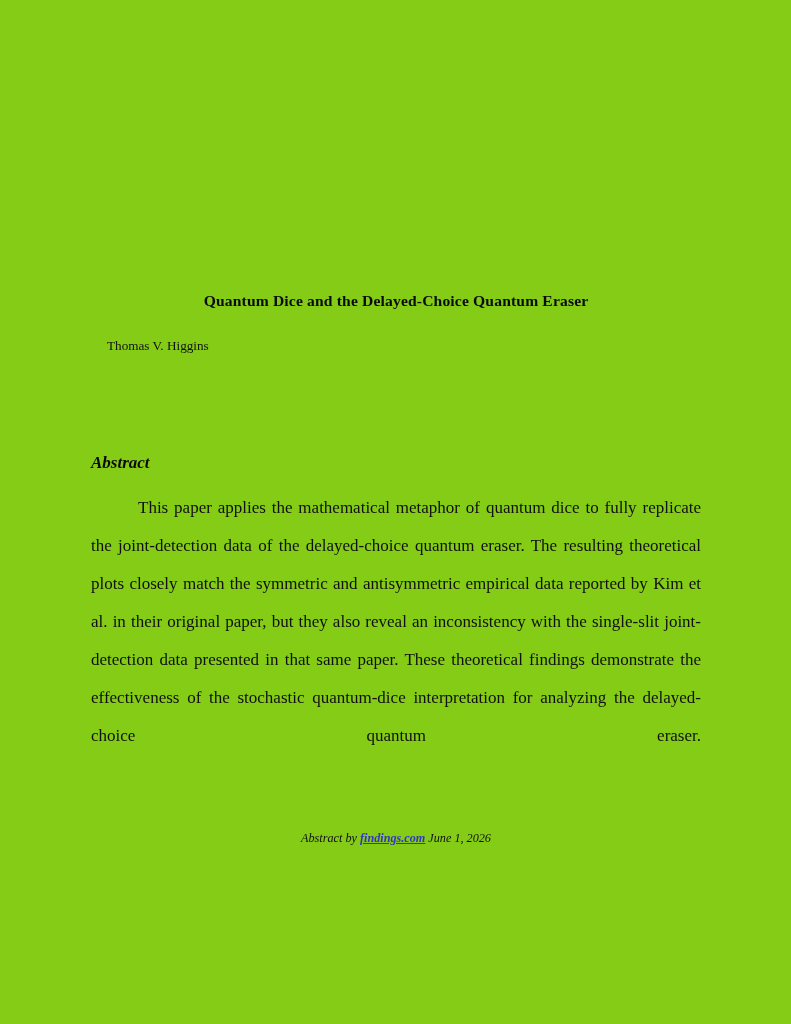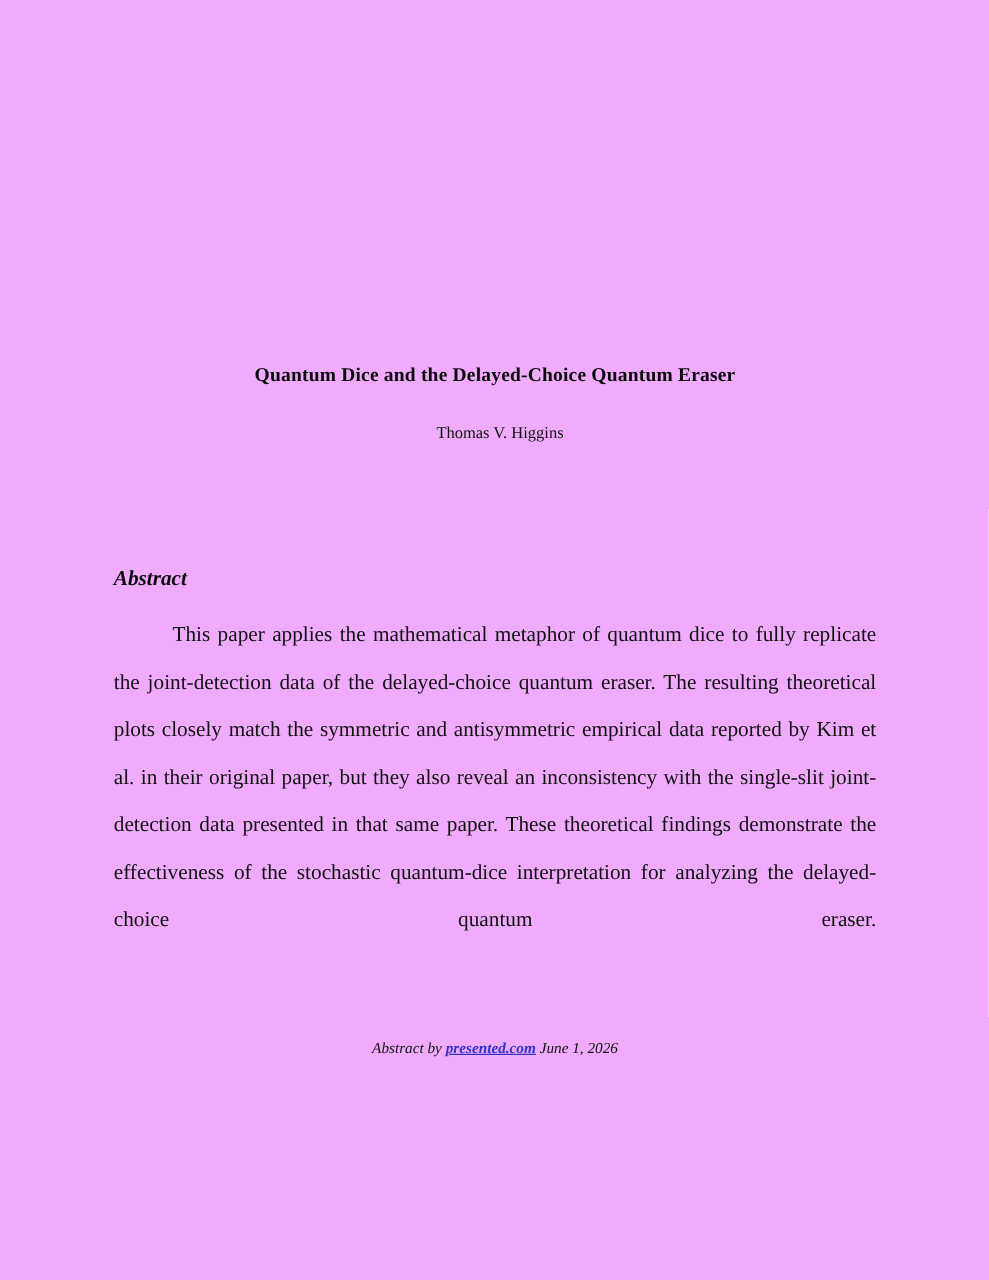--- a/index.html
+++ b/index.html
@@ -8,21 +8,21 @@
     background: #ffffff;
   }
   body {
     font-family: "Liberation Serif", "DejaVu Serif", serif;
     color: #000000;
   }
   .page {
     position: relative;
     width: 791px;
     height: 1024px;
-    background: #f0abfc;
+    background: #84cc16;
     overflow: hidden;
     margin: 0 auto;
   }
   .content {
     position: absolute;
     left: 91px;
     top: 0;
     width: 610px;
     height: 1024px;
   }
@@ -35,24 +35,24 @@
     width: 610px;
     text-align: center;
     font-size: 15.6px;
     font-weight: bold;
     letter-spacing: 0.01em;
     line-height: 1.25;
     color: #0a0a0a;
   }
   .author {
     position: absolute;
-    left: 4px;
+    left: 16px;
     top: 338px;
     width: 610px;
-    text-align: center;
+    text-align: left;
     font-size: 13.2px;
     font-weight: normal;
     line-height: 1.25;
     color: #111111;
   }
 
   
   .abstract-heading {
     position: absolute;
     left: 0;
@@ -112,17 +112,17 @@
 
     <div class="title">Quantum Dice and the Delayed-Choice Quantum Eraser</div>
 
     <div class="author">Thomas V. Higgins</div>
 
     <div class="abstract-heading">Abstract</div>
 
     <div class="abstract-body">This paper applies the mathematical metaphor of quantum dice to fully replicate the joint-detection data of the delayed-choice quantum eraser. The resulting theoretical plots closely match the symmetric and antisymmetric empirical data reported by Kim et al. in their original paper, but they also reveal an inconsistency with the single-slit joint-detection data presented in that same paper. These theoretical findings demonstrate the effectiveness of the stochastic quantum-dice interpretation for analyzing the delayed-choice quantum eraser.</div>
 
     <div class="footer">
-      <span class="seg">Abstract by </span><span class="link" style="color: rgb(52, 52, 200);">presented.com</span><span class="seg"> June 1, 2026</span>
+      <span class="seg">Abstract by </span><span class="link" style="color: rgb(52, 52, 200);">findings.com</span><span class="seg"> June 1, 2026</span>
     </div>
 
   </div>
 </div>
 
 </body></html>

